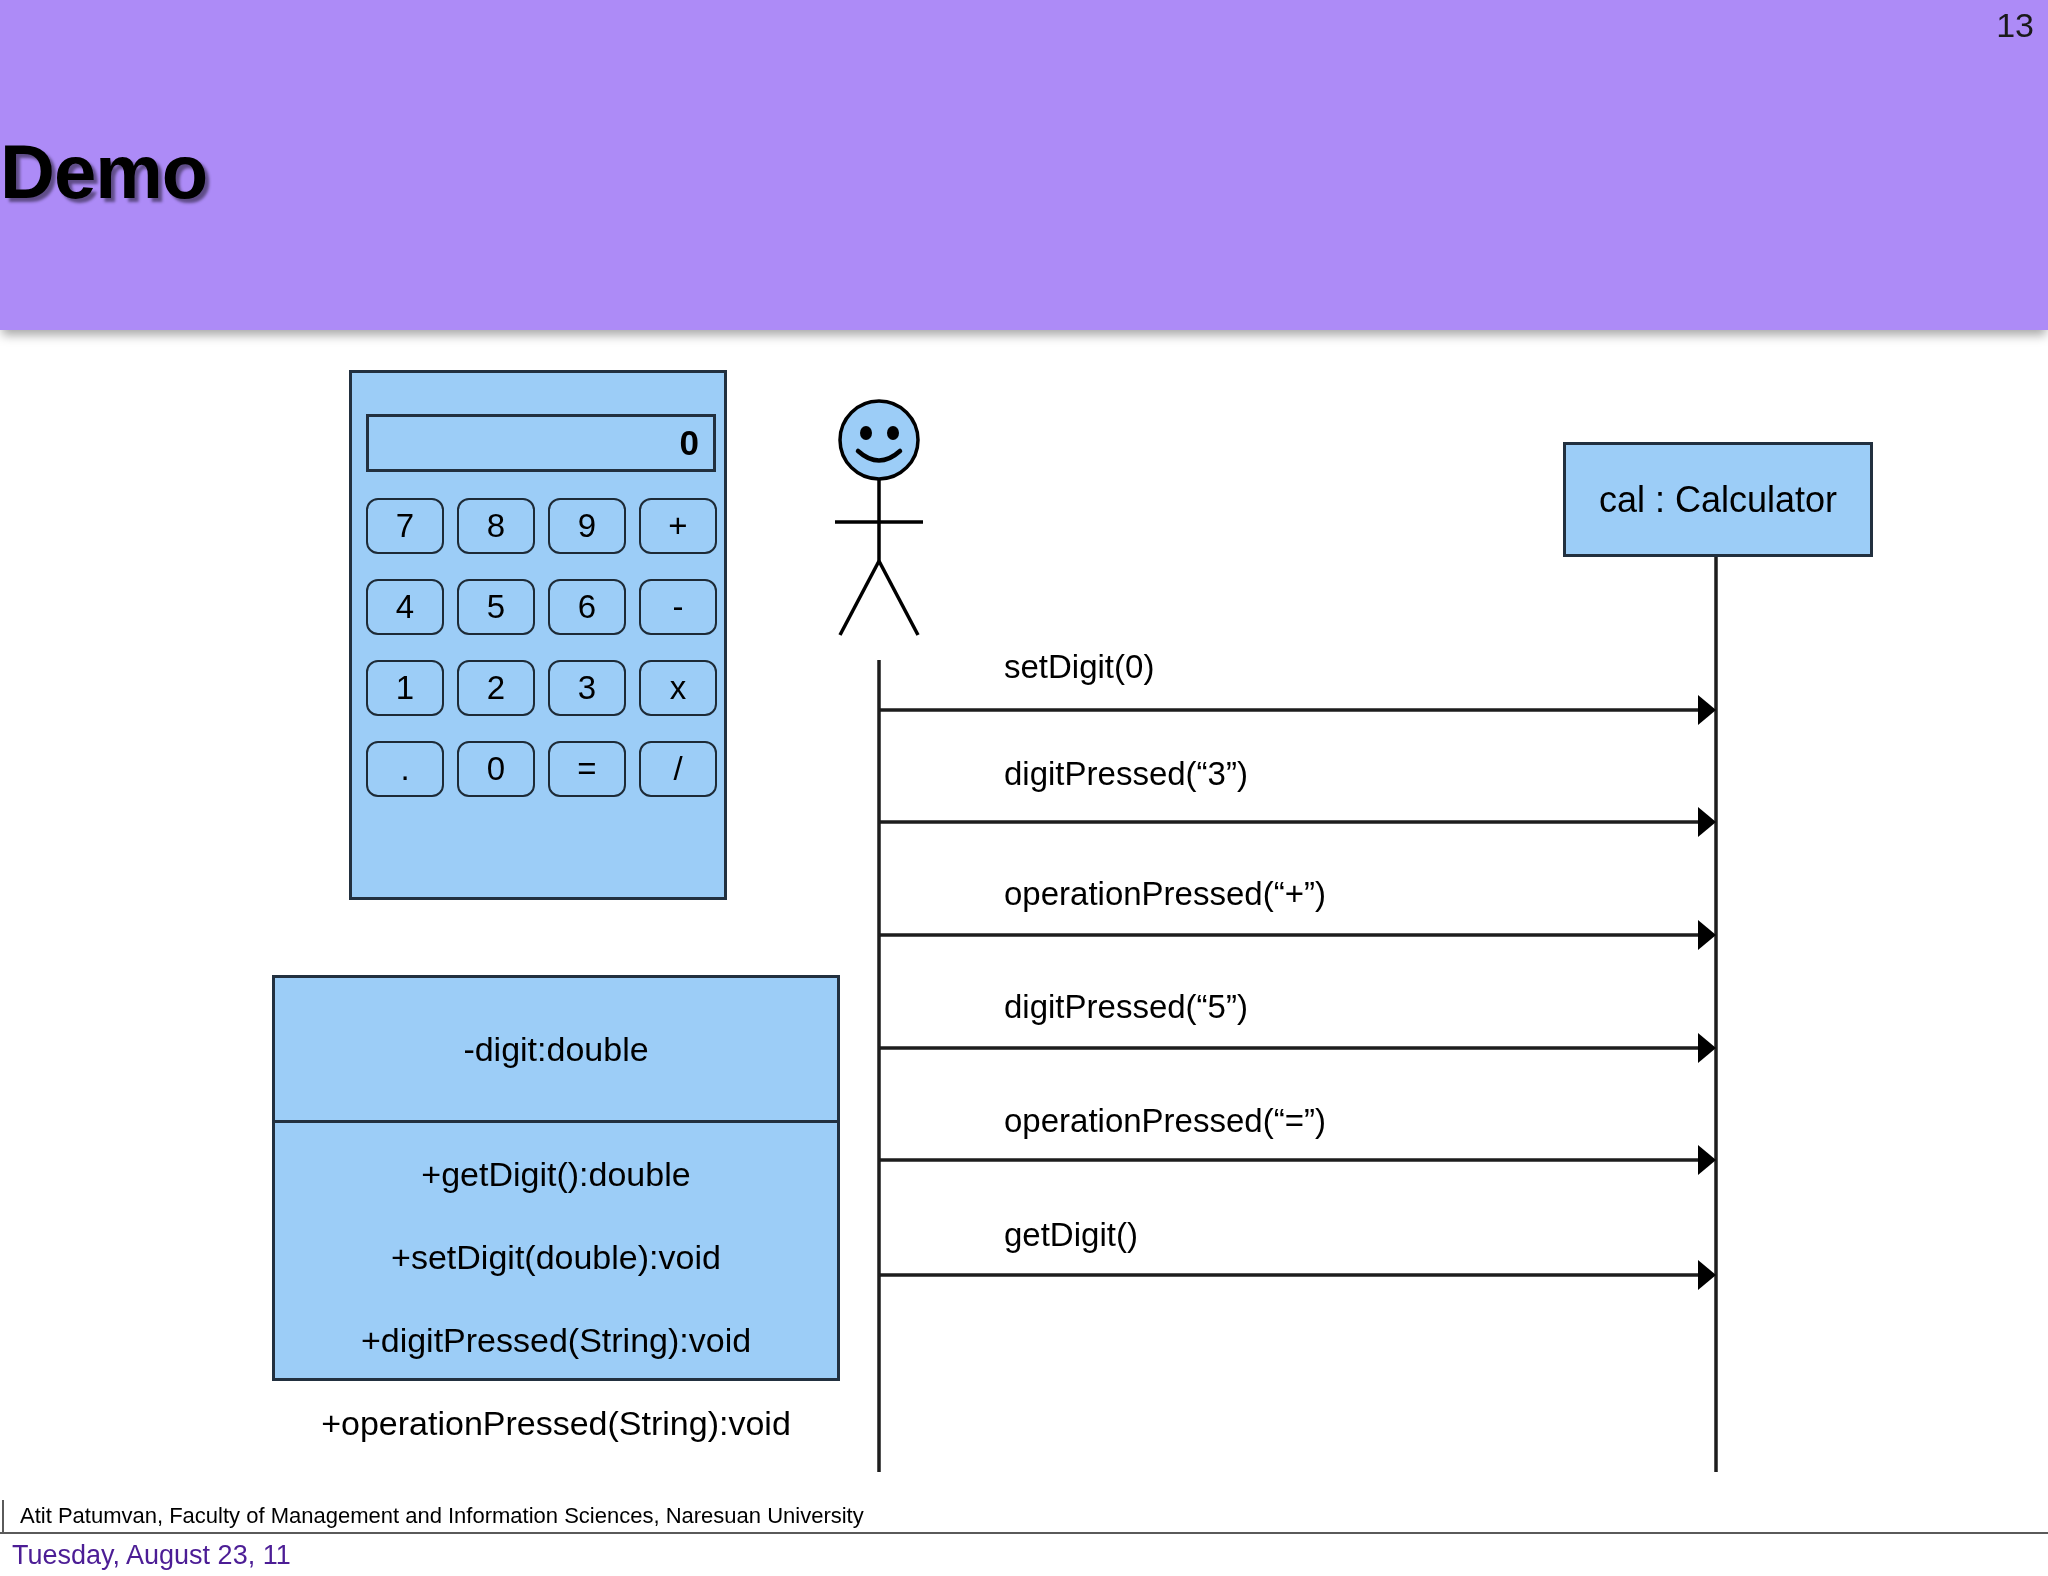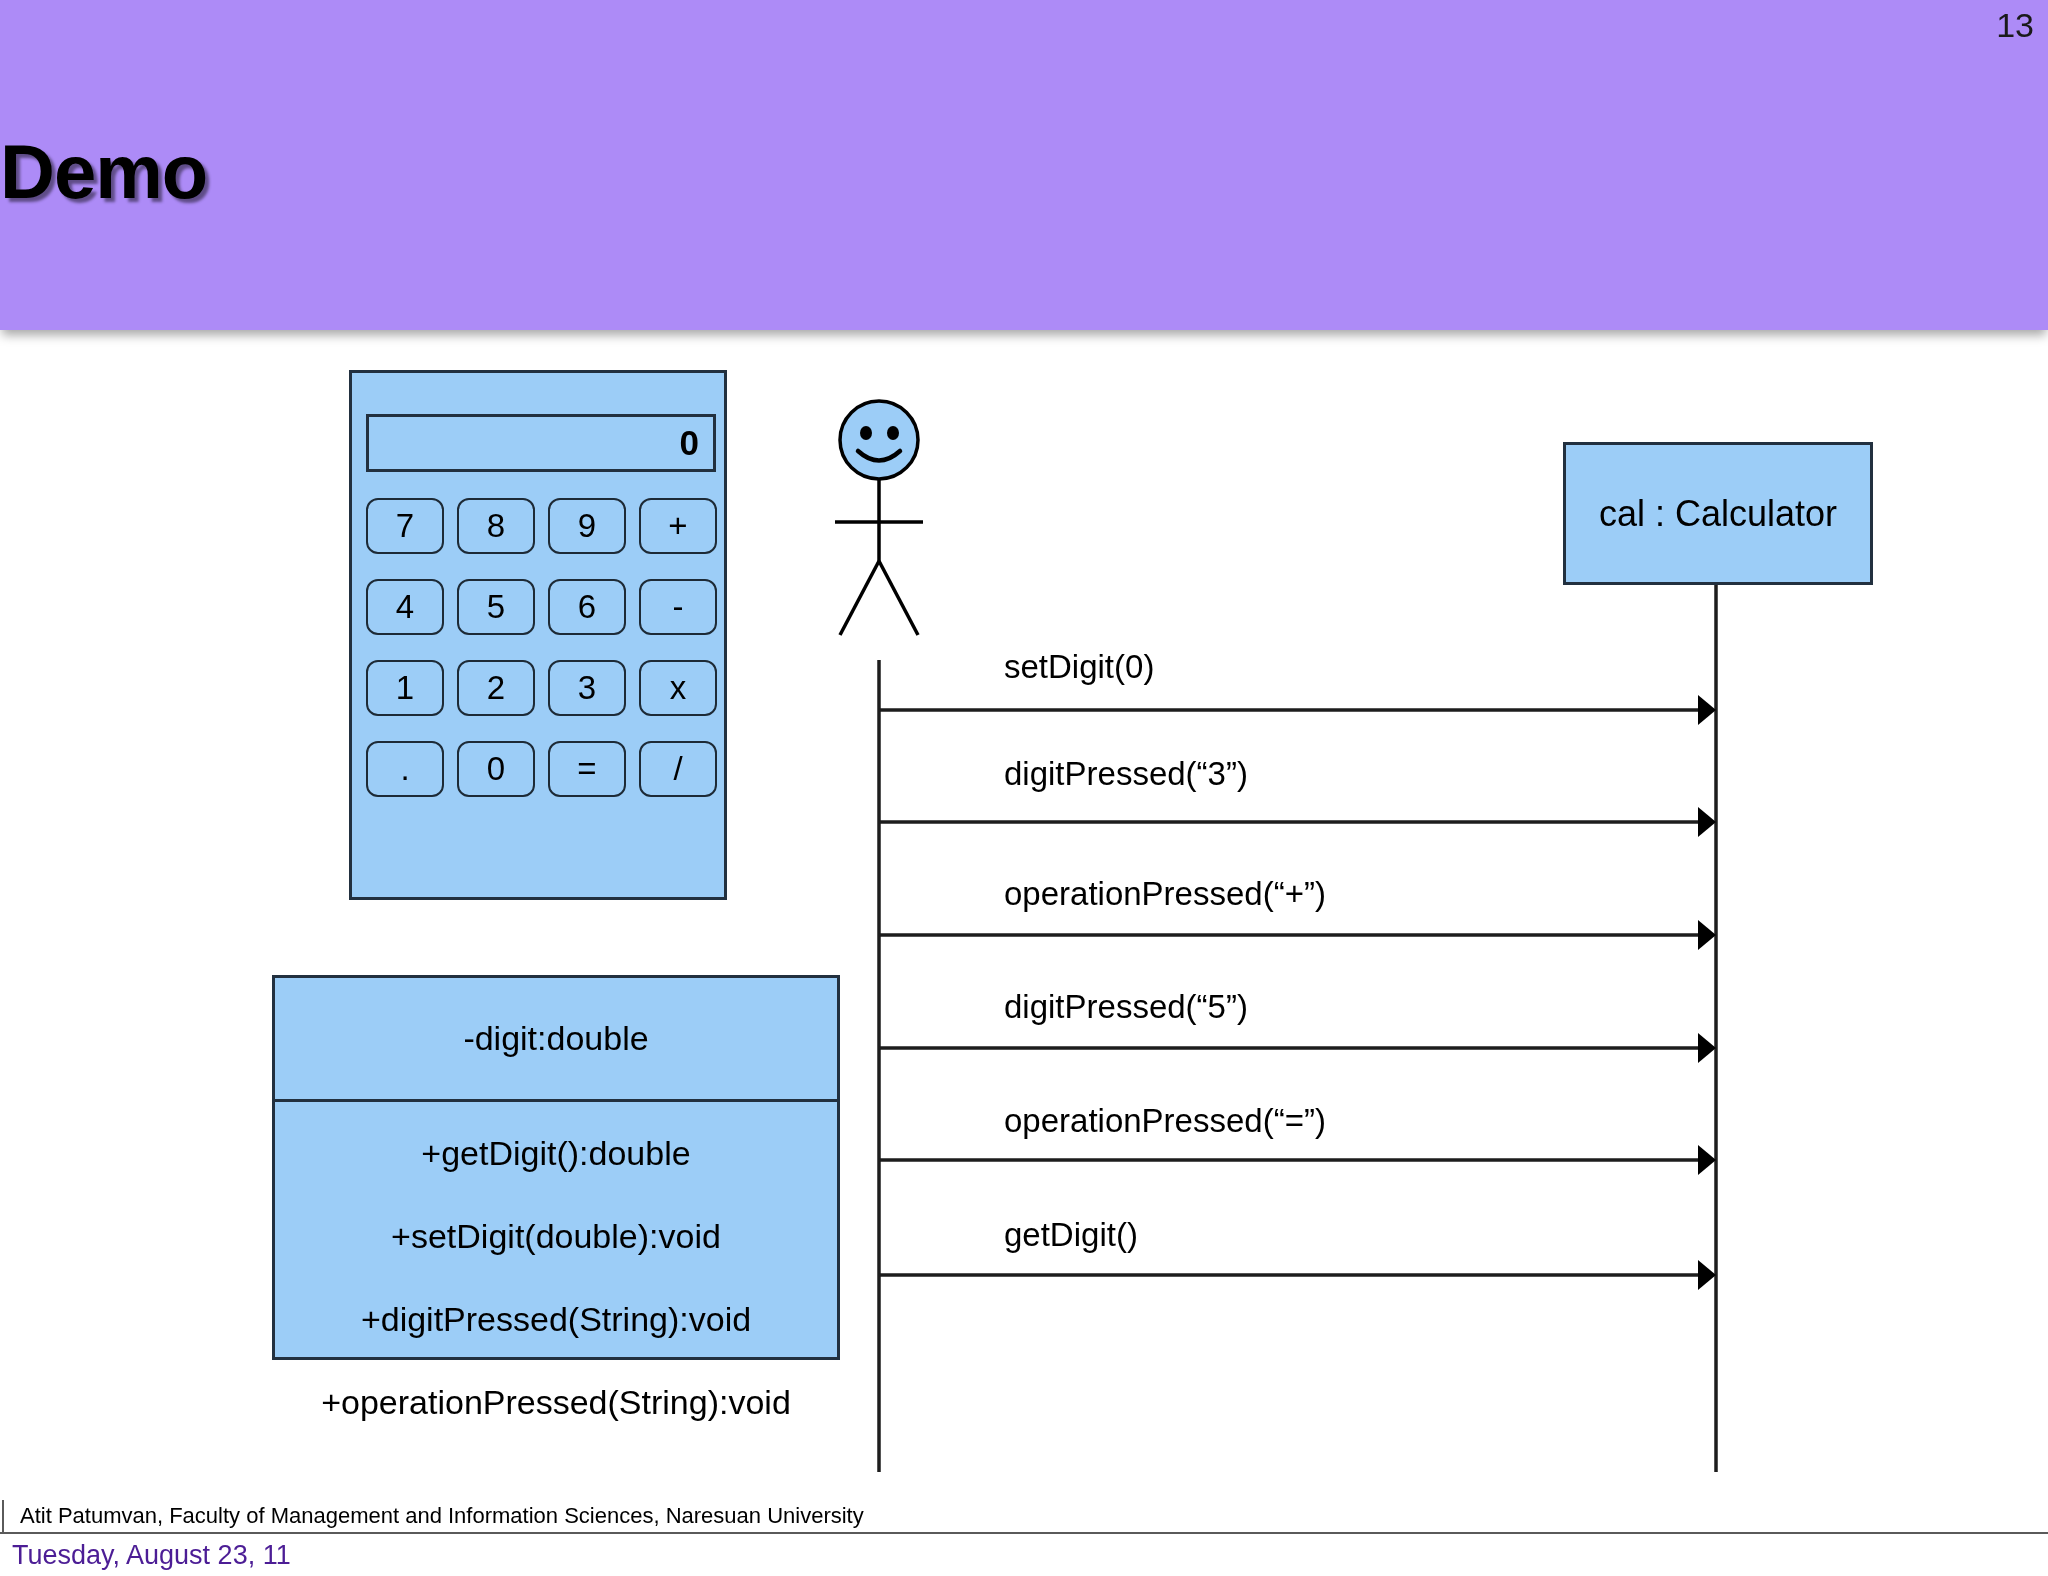--- a/index.html
+++ b/index.html
@@ -123,21 +123,21 @@
     align-items: center;
     justify-content: center;
     color: #000;
   }
   #uml-name {
     height: 103px;
     font-size: 34px;
     border-bottom: 3px solid #22303f;
   }
   #uml-attrs {
-    height: 124px;
+    height: 145px;
     font-size: 34px;
     border-bottom: 3px solid #22303f;
   }
   #uml-ops {
     height: 255px;
     font-size: 34px;
     line-height: 43px;
     padding-top: 30px;
     justify-content: flex-start;
     gap: 40px;
@@ -172,21 +172,21 @@
     top: 0;
     width: 2048px;
     height: 1576px;
     pointer-events: none;
   }
   #lifeline-box {
     position: absolute;
     left: 1563px;
     top: 442px;
     width: 310px;
-    height: 143px;
+    height: 115px;
     background: #9ccdf7;
     border: 3px solid #22303f;
     box-sizing: border-box;
     display: flex;
     align-items: center;
     justify-content: center;
     font-size: 36px;
     color: #000;
   }
   .msg-label {

